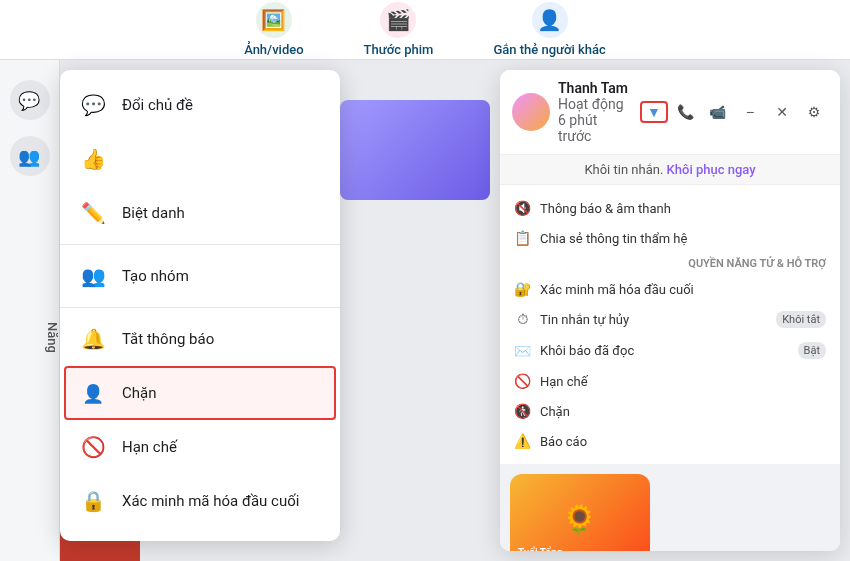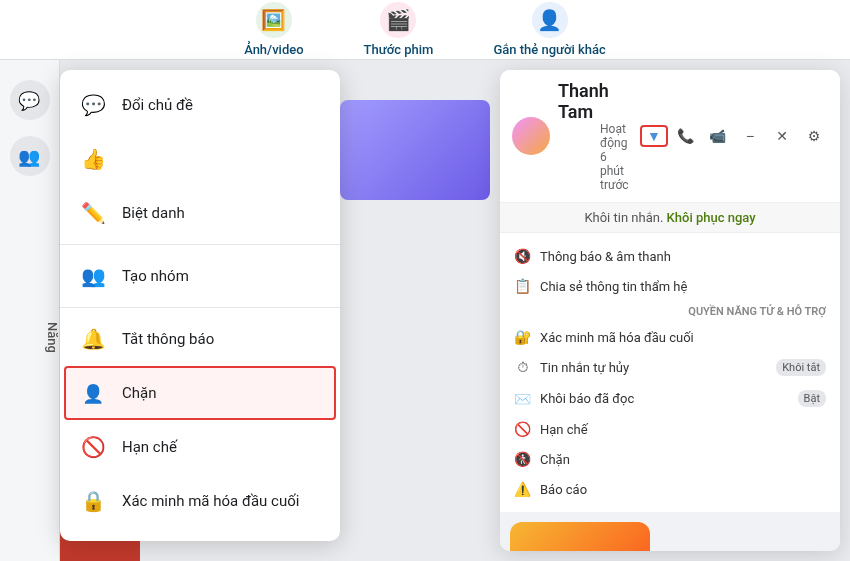--- a/index.html
+++ b/index.html
@@ -185,28 +185,27 @@
       background: linear-gradient(135deg, #f093fb, #f5a842);
       flex-shrink: 0;
     }
 
     .chat-header-info {
       flex: 1;
     }
 
     .chat-header-name {
       font-weight: 600;
-      font-size: 18px;
+      font-size: 14px;
       color: #1c1e21;
     }
 
     .chat-header-status {
-      font-size: 12px;
+      font-size: 14px;
       color: #65676b;
-      margin-left: 42px;
     }
 
     .chat-header-actions {
       display: flex;
       align-items: center;
       gap: 4px;
     }
 
     .header-btn {
       width: 28px;
@@ -231,21 +230,21 @@
     .chat-notice {
       background: #f7f7f7;
       padding: 7px 14px;
       font-size: 13px;
       color: #555;
       text-align: center;
       border-bottom: 1px solid #eee;
     }
 
     .chat-notice a {
-      color: #4d7c0f;
+      color: #8b5cf6;
       text-decoration: none;
       font-weight: 500;
     }
 
     .chat-settings-list {
       padding: 8px 0;
       font-size: 12px;
     }
 
     .settings-item {

